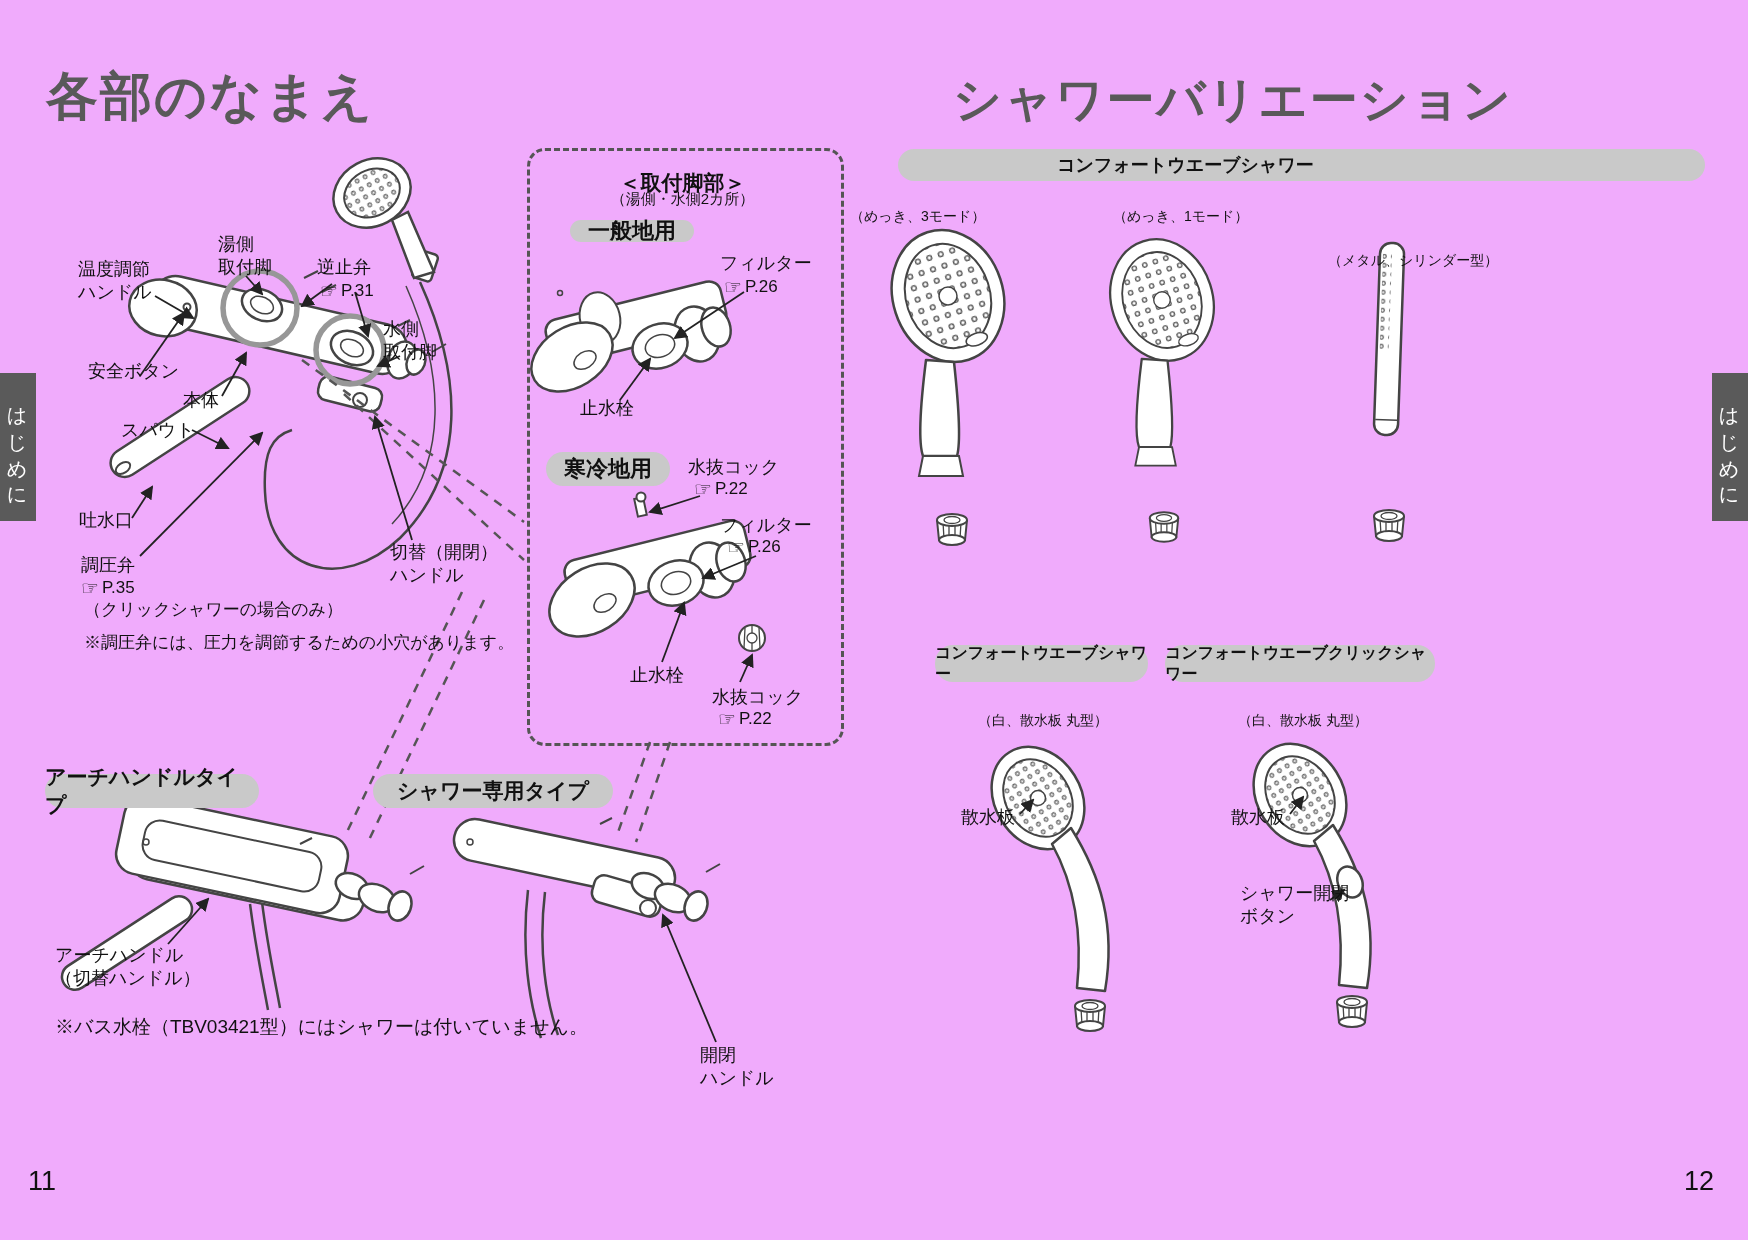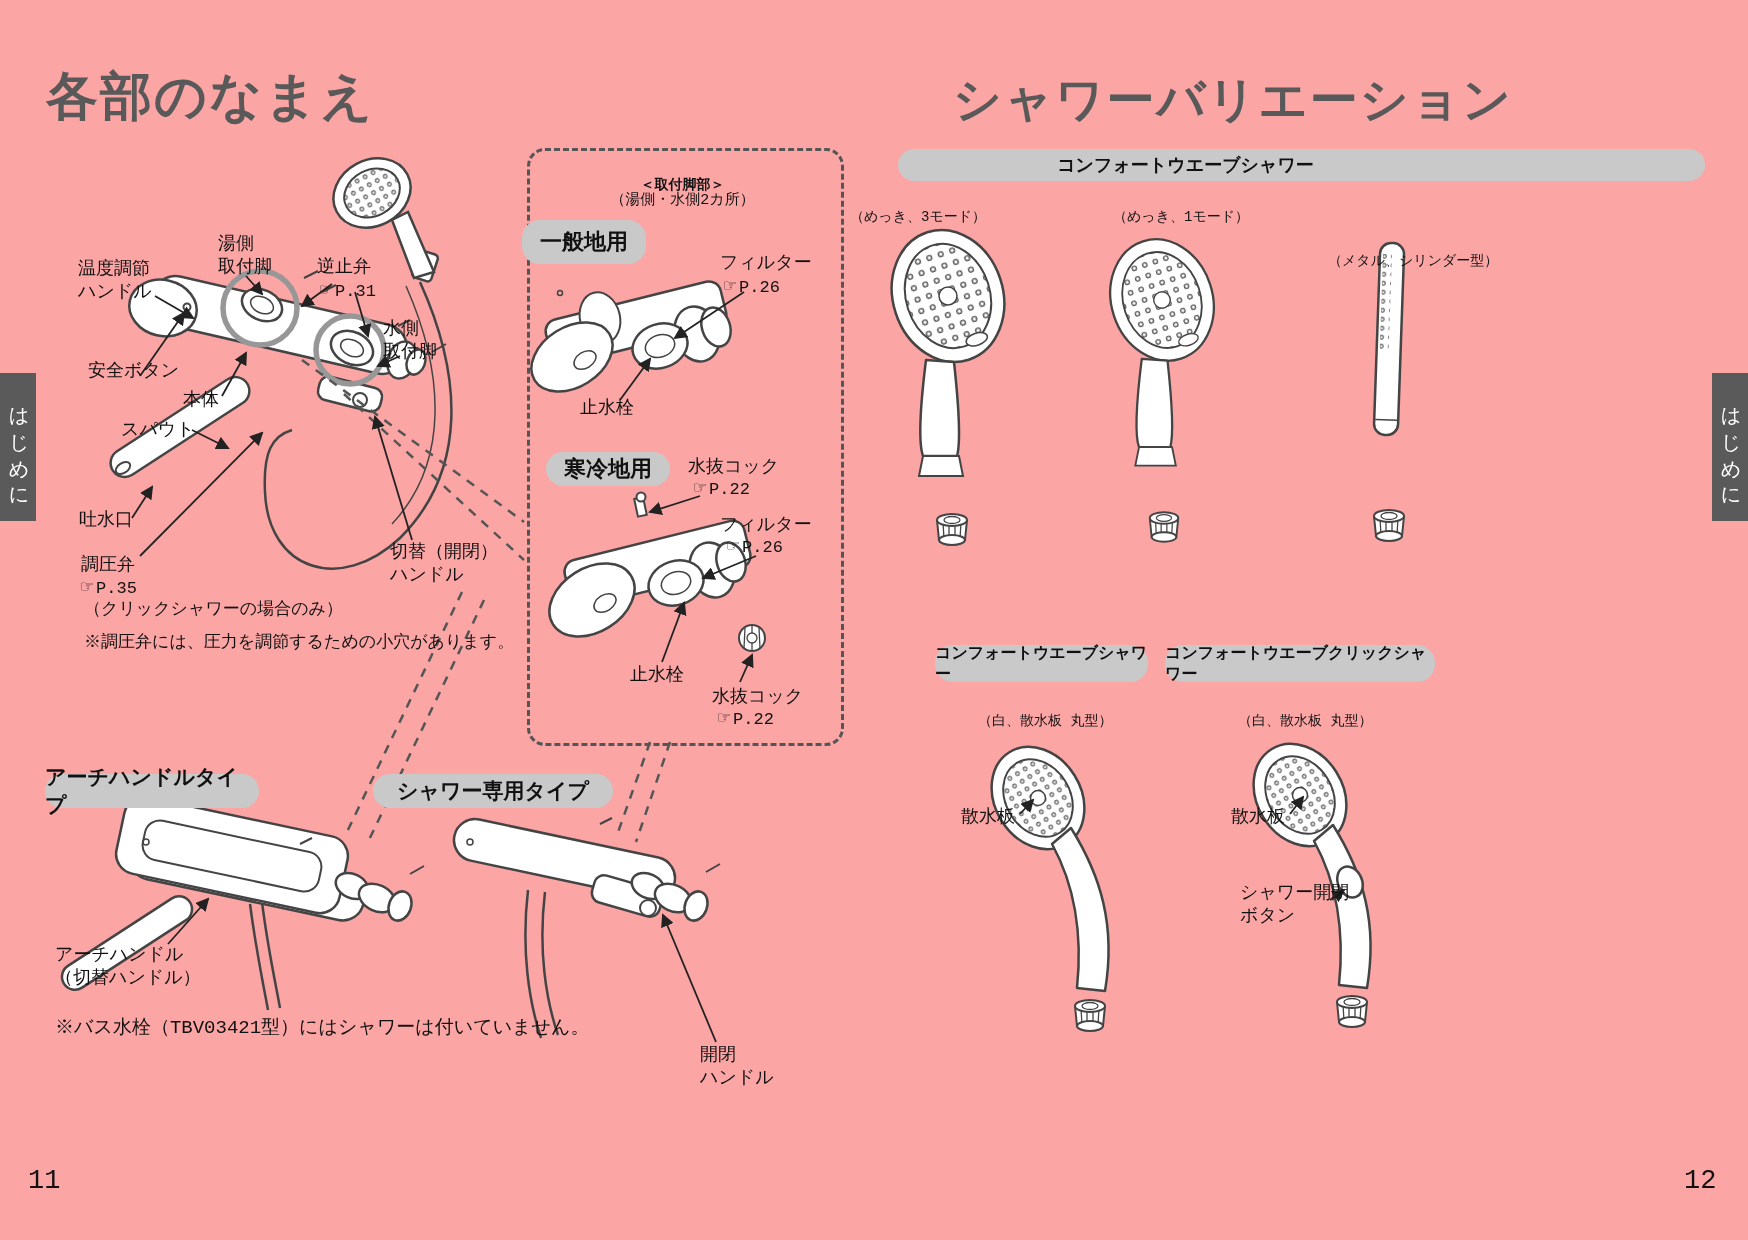--- a/index.html
+++ b/index.html
@@ -1,17 +1,17 @@
 <!DOCTYPE html>
 <html><head>
 <meta charset="utf-8">
 <style>
   html,body{margin:0;padding:0;background:#fff;}
-  .page{position:relative;width:1748px;height:1240px;background:#fca5a5;overflow:hidden;
-        font-family:Liberation Mono, monospace;color:#111;}
+  .page{position:relative;width:1748px;height:1240px;background:#f0abfc;overflow:hidden;
+        font-family:Liberation Sans, sans-serif;color:#111;}
   .h1{position:absolute;font-weight:bold;color:#595959;letter-spacing:2px;}
   .lbl{position:absolute;font-size:18px;line-height:1.25;white-space:pre-line;color:#111;}
   .ref{position:absolute;font-size:17px;display:flex;align-items:center;gap:3px;color:#111;}
   .hand{font-size:20px;line-height:1;}
   .pill{position:absolute;background:#c9c9c9;border-radius:18px;display:flex;align-items:center;
         justify-content:center;font-weight:bold;color:#111;}
   .bar{position:absolute;background:#c9c9c9;border-radius:16px;display:flex;align-items:center;
        justify-content:center;font-weight:bold;color:#111;}
   .inset-box{position:absolute;left:527px;top:148px;width:311px;height:592px;
              border:3px dashed #555;border-radius:18px;}
@@ -223,23 +223,23 @@
   <div class="ref" style="left:81px;top:578px;">
     <span class="hand">☞</span>
     <span>P.35</span>
   </div>
   <div class="lbl" style="left:84px;top:599px;font-size:17px;">（クリックシャワーの場合のみ）</div>
   <div class="lbl" style="left:84px;top:632px;font-size:17px;">※調圧弁には、圧力を調節するための小穴があります。</div>
   <div class="lbl" style="left:390px;top:541px;">切替（開閉）
 ハンドル</div>
 
   <div class="inset-box"></div>
-  <div class="inset-title" style="top:176px;font-size:14px;font-weight:bold;">＜取付脚部＞</div>
+  <div class="inset-title" style="top:169px;font-size:21px;font-weight:bold;">＜取付脚部＞</div>
   <div class="inset-title" style="top:190px;font-size:15px;">（湯側・水側2カ所）</div>
-  <div class="pill" style="left:522px;top:220px;width:124px;height:44px;font-size:22px;">一般地用</div>
+  <div class="pill" style="left:570px;top:220px;width:124px;height:22px;font-size:22px;">一般地用</div>
   <div class="lbl" style="left:720px;top:252px;">フィルター</div>
   <div class="ref" style="left:724px;top:277px;">
     <span class="hand">☞</span>
     <span>P.26</span>
   </div>
   <div class="lbl" style="left:580px;top:397px;">止水栓</div>
   <div class="pill" style="left:546px;top:452px;width:124px;height:34px;font-size:22px;">寒冷地用</div>
   <div class="lbl" style="left:688px;top:456px;">水抜コック</div>
   <div class="ref" style="left:694px;top:479px;">
     <span class="hand">☞</span>

